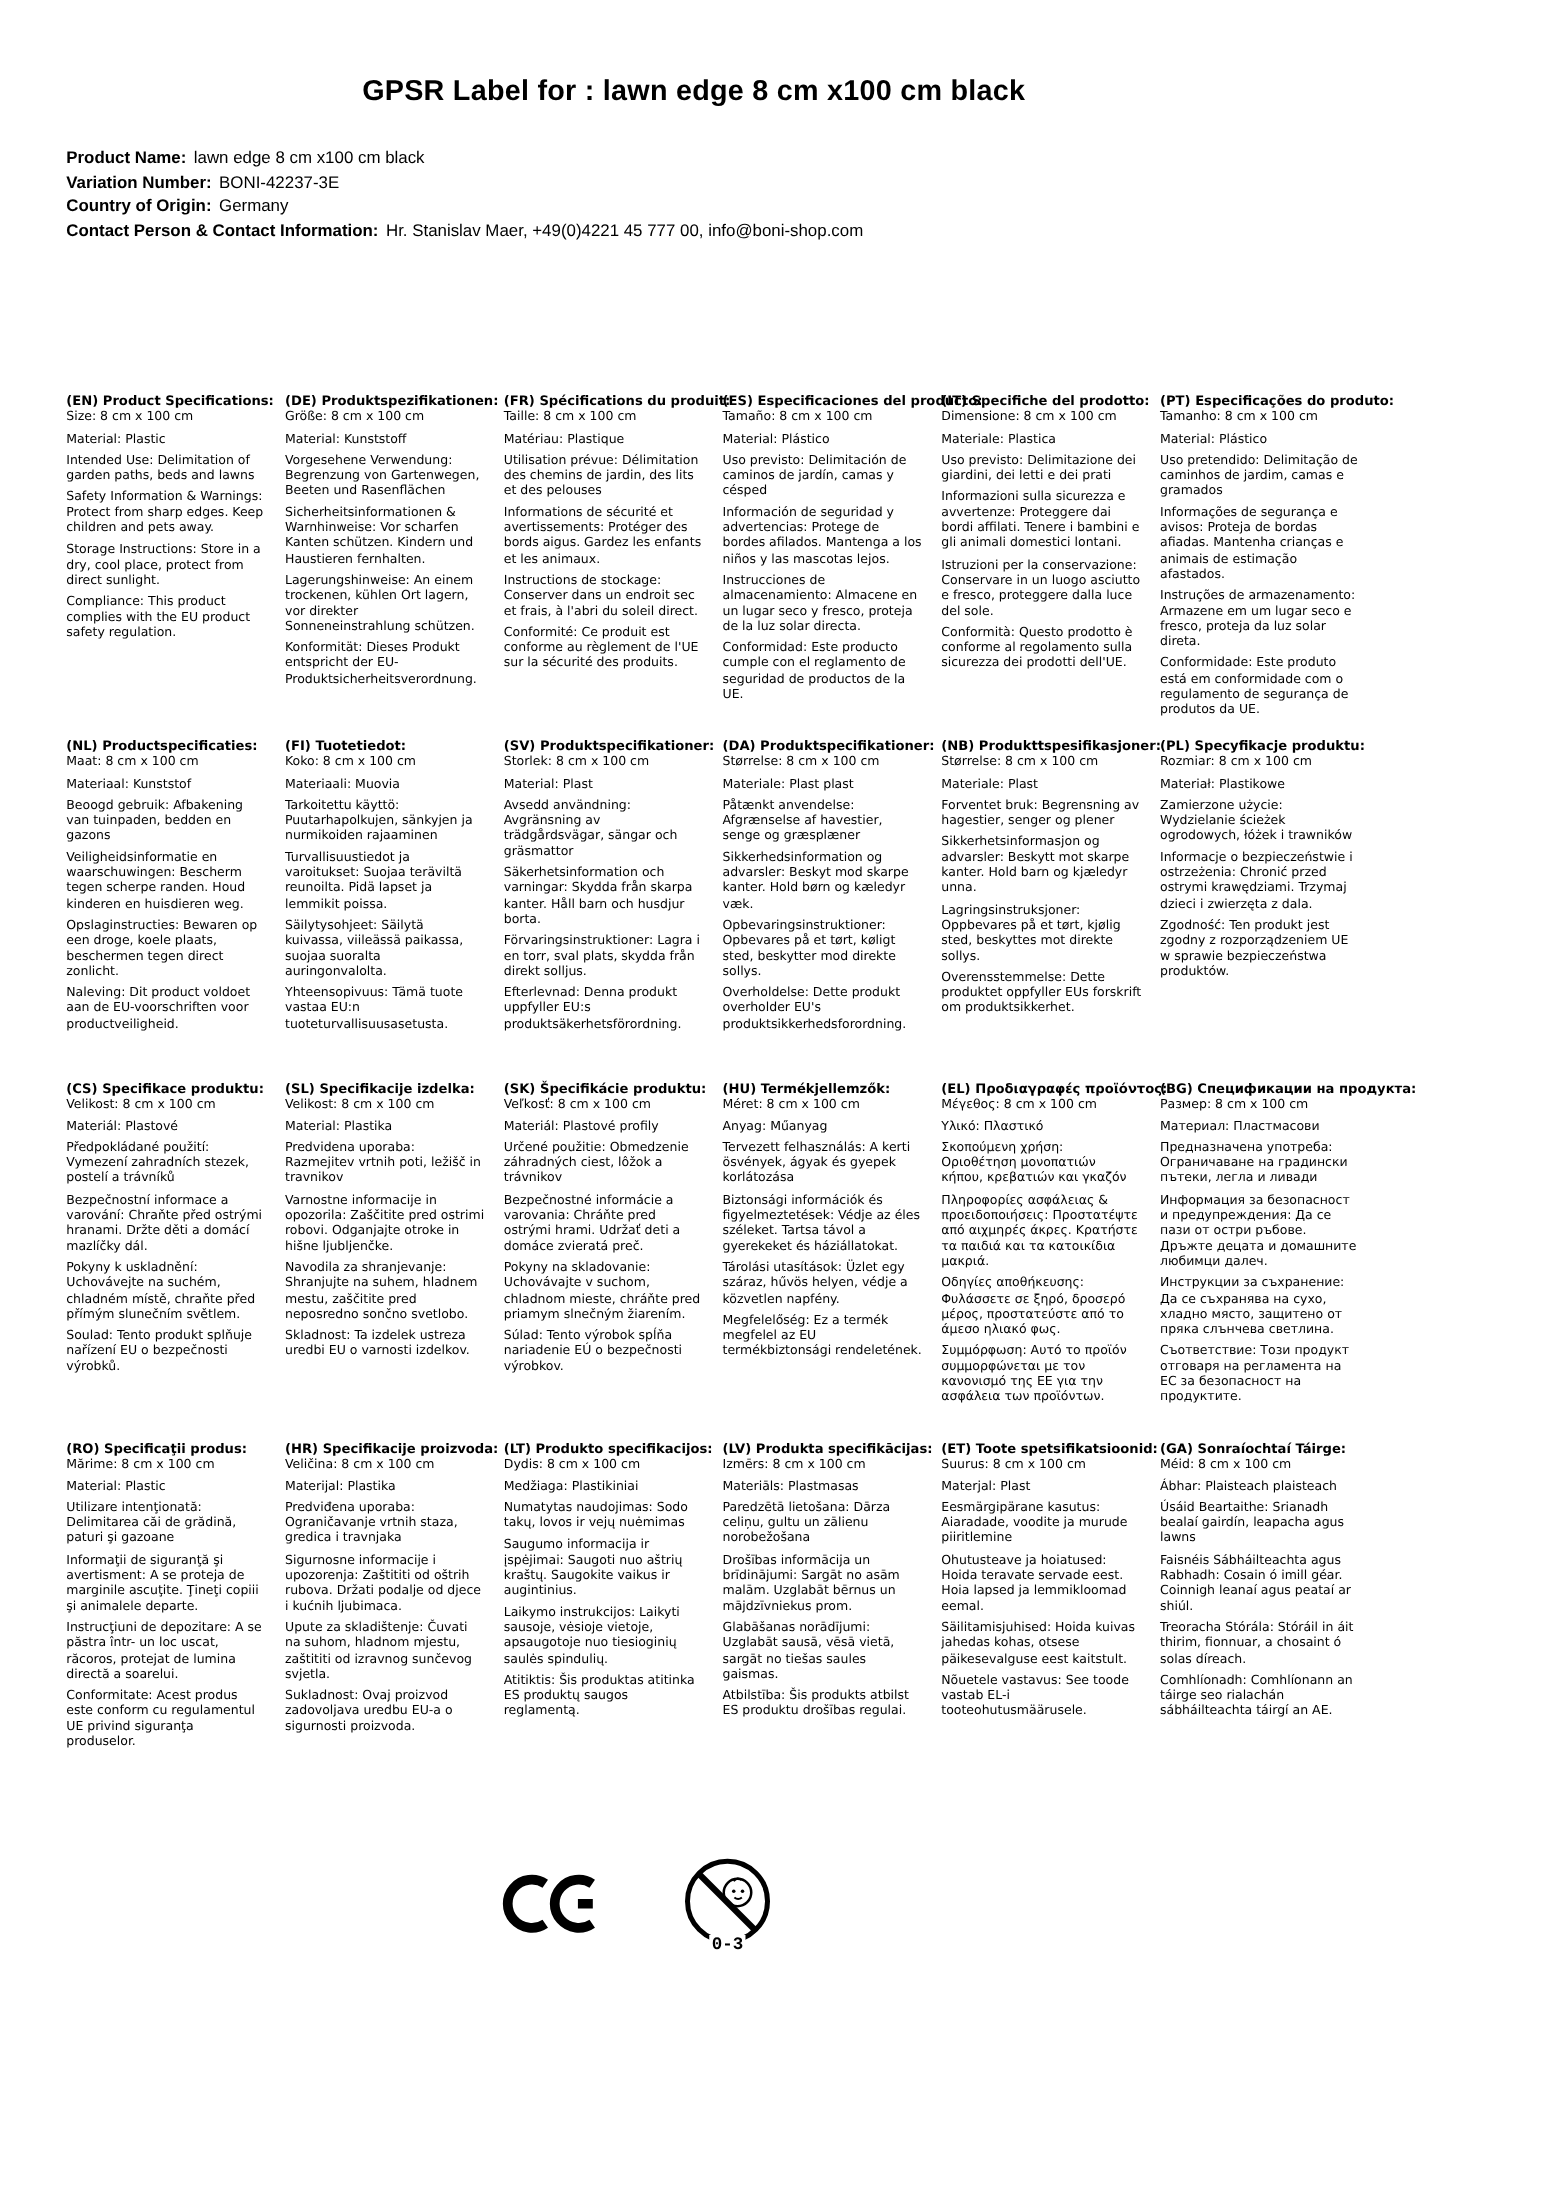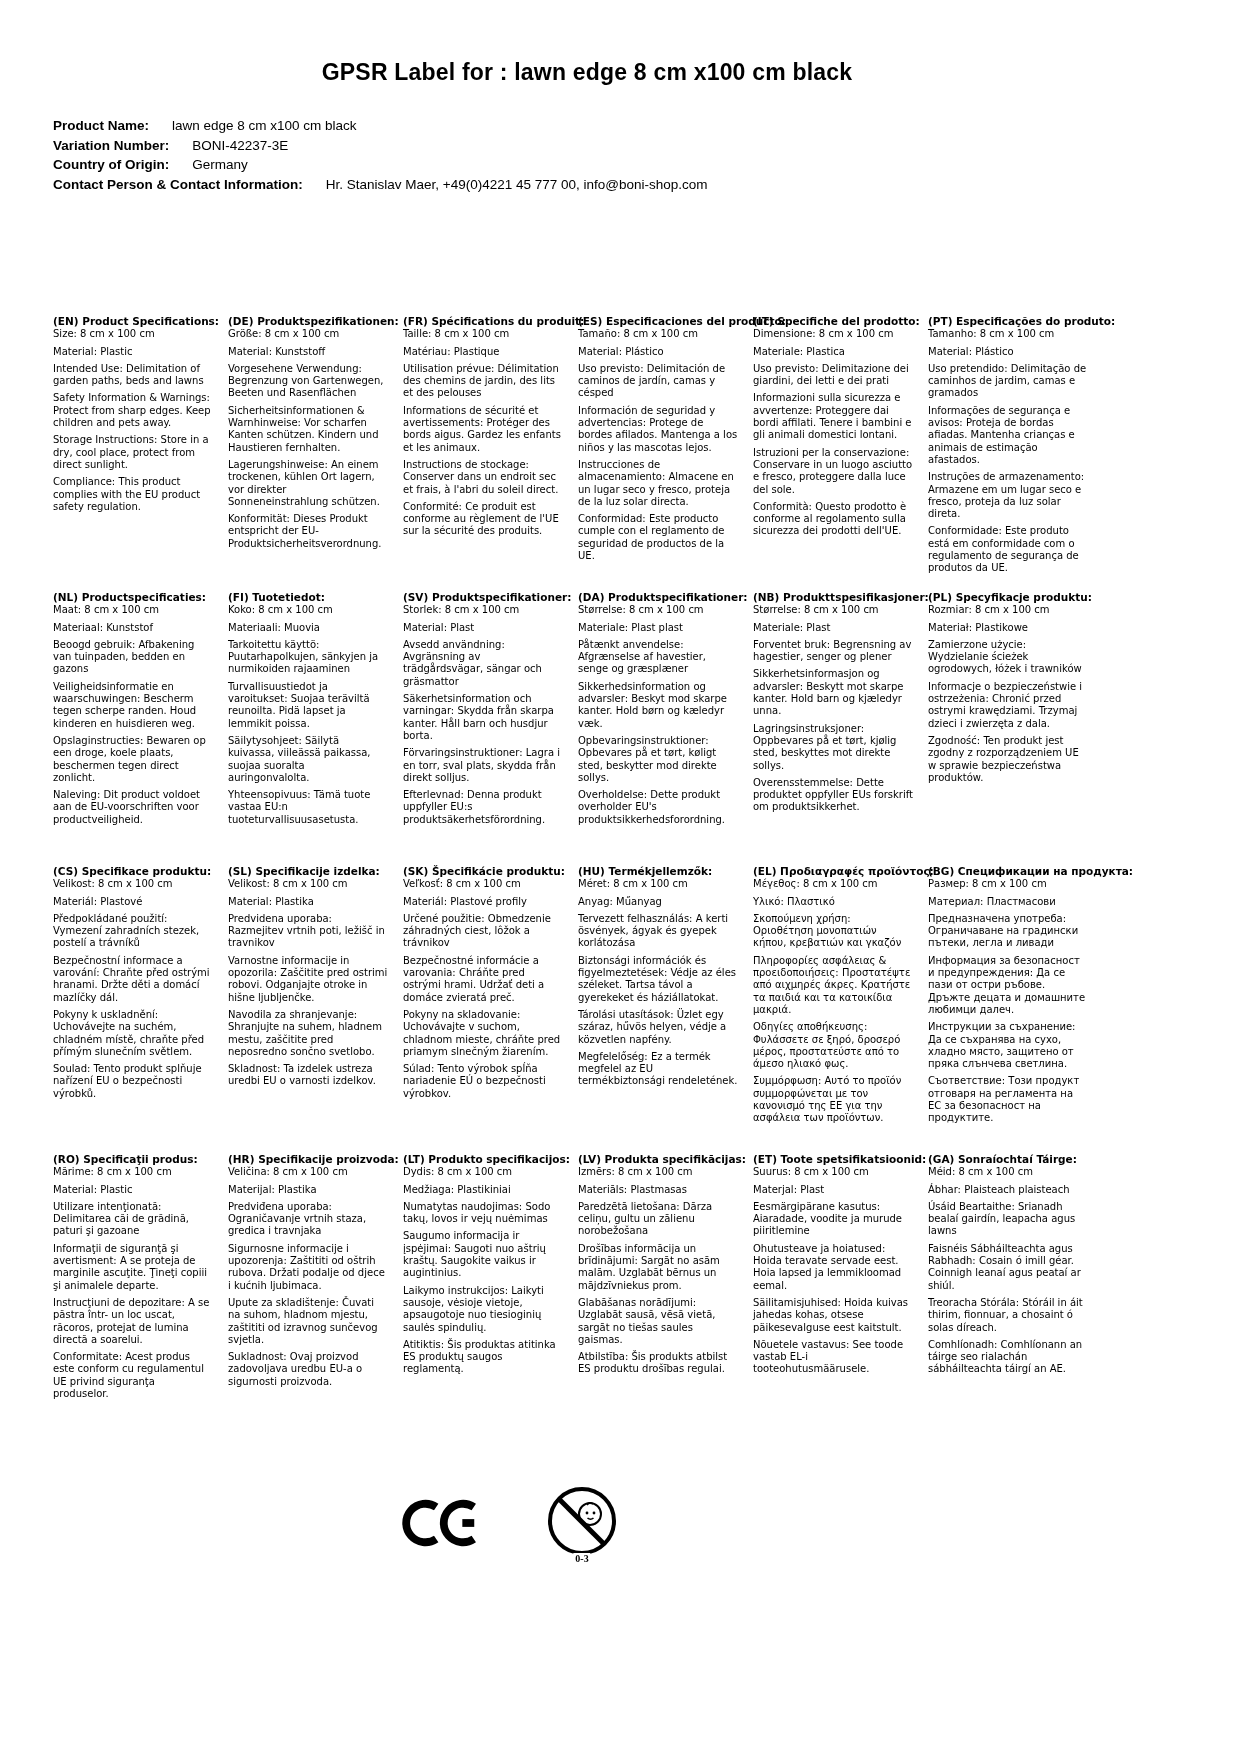--- a/index.html
+++ b/index.html
@@ -5,28 +5,27 @@
   html,body{margin:0;padding:0;background:#fff;}
   body{
     width:1241px;height:1754px;position:relative;overflow:hidden;
     color:#000;font-family:"DejaVu Sans",sans-serif;
   }
   
   .doc-title{
     position:absolute;top:44px;left:0;width:1110px;text-align:center;
     font-family:"Liberation Sans",sans-serif;font-weight:bold;font-size:23px;
     letter-spacing:0.2px;
-    margin-left:32px;
   }
   .product-info{
     position:absolute;top:116px;left:53px;width:1100px;
     font-family:"Liberation Sans",sans-serif;font-size:13.5px;line-height:19.7px;
   }
   .product-info .line b{font-weight:bold;}
-  .product-info .line .val{margin-left:23px;}
+  .product-info .line .val{margin-left:6px;}
   
   .grid{
     position:absolute;top:278px;left:53px;width:1140px;
     display:grid;grid-template-columns:repeat(6,160px);column-gap:15px;
     grid-template-rows:276px 274px 288px auto;
     margin-top:37px;
   }
   .block{font-size:10px;line-height:12.3px;overflow:visible;}
   .block h3{
     margin:0 0 1px 0;font-size:10.5px;font-weight:bold;white-space:nowrap;
@@ -35,21 +34,21 @@
     margin:0 0 5px 0;overflow-wrap:break-word;word-break:break-word;
   }
   
   .footer{position:absolute;top:1484px;left:400px;display:flex;align-items:center;gap:55px;}
   .ce-mark svg{display:block;}
   .age-warning{position:relative;width:78px;height:78px;}
   .age-warning svg{display:block;}
   .age-label{
     position:absolute;left:50%;bottom:-2px;transform:translateX(-50%);
     background:#fff;padding:0 2px;
-    font-family:Liberation Serif, serif;font-weight:bold;font-size:10px;
+    font-family:Liberation Mono, monospace;font-weight:bold;font-size:14px;
   }
 </style>
 </head>
 <body>
 
 <h1 class="doc-title">GPSR Label for : lawn edge 8 cm x100 cm black</h1>
 
 <div class="product-info">
   <div class="line">
     <b>Product Name:</b><span class="val">lawn edge 8 cm x100 cm black</span>

